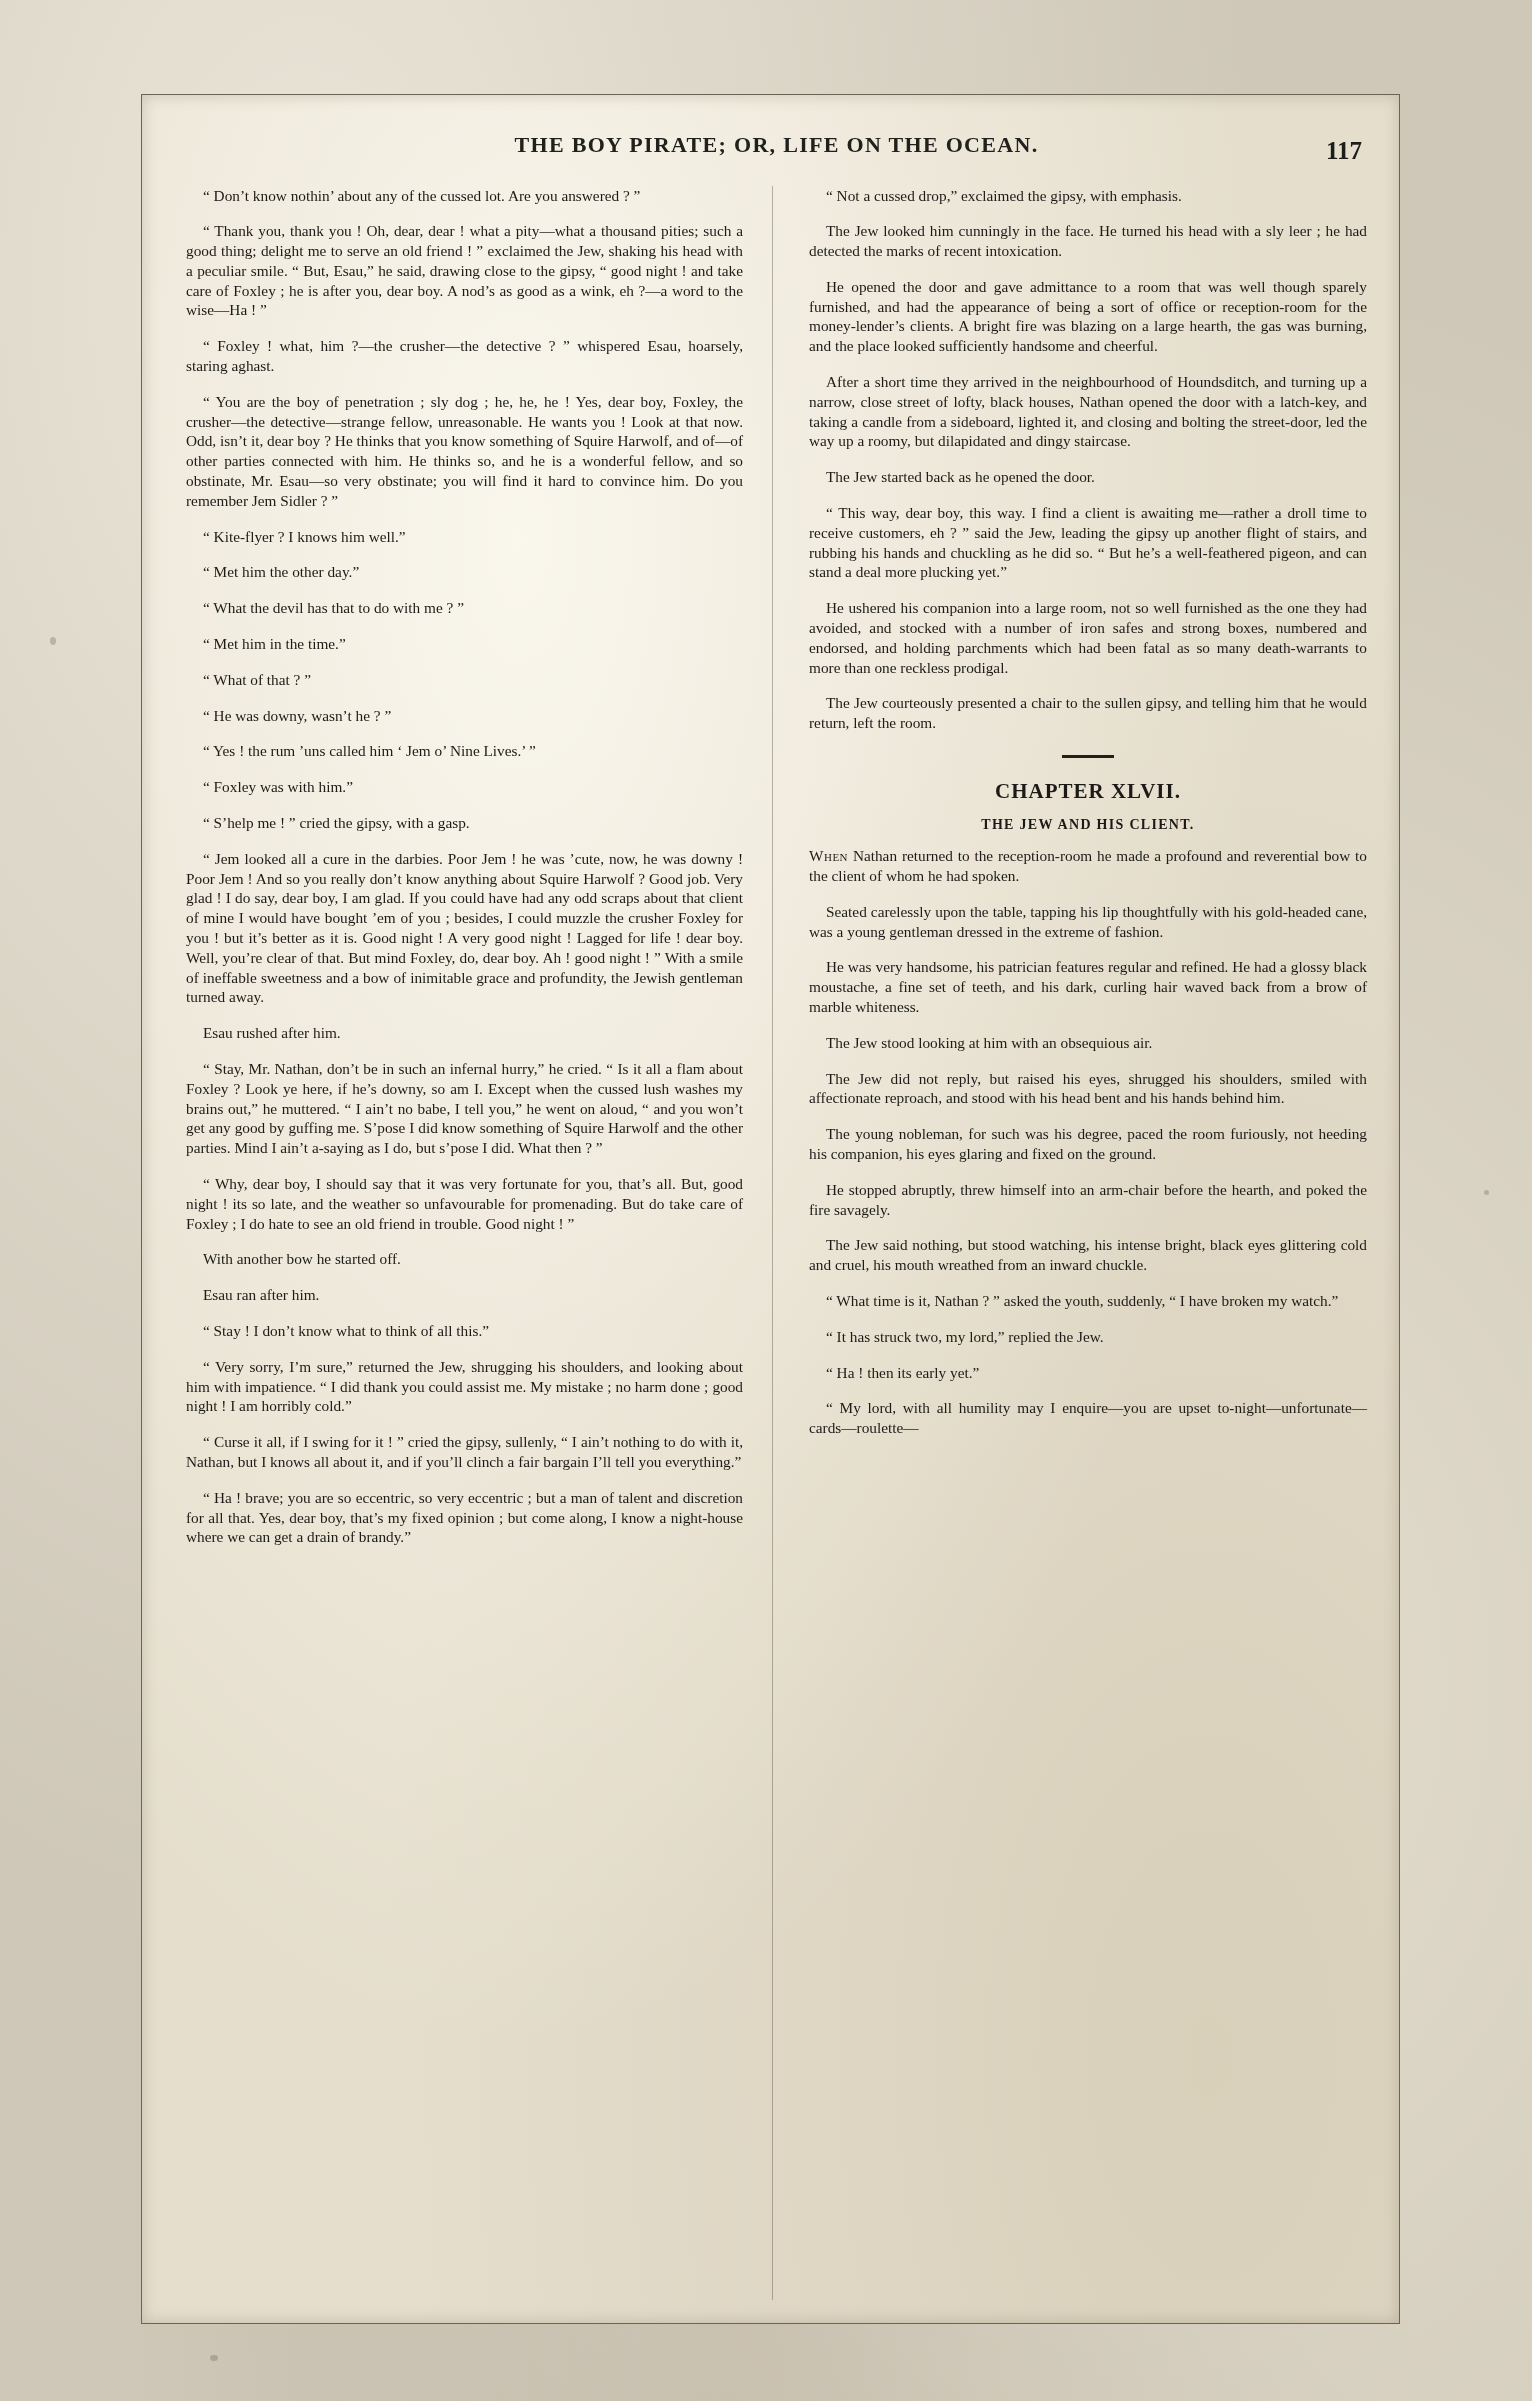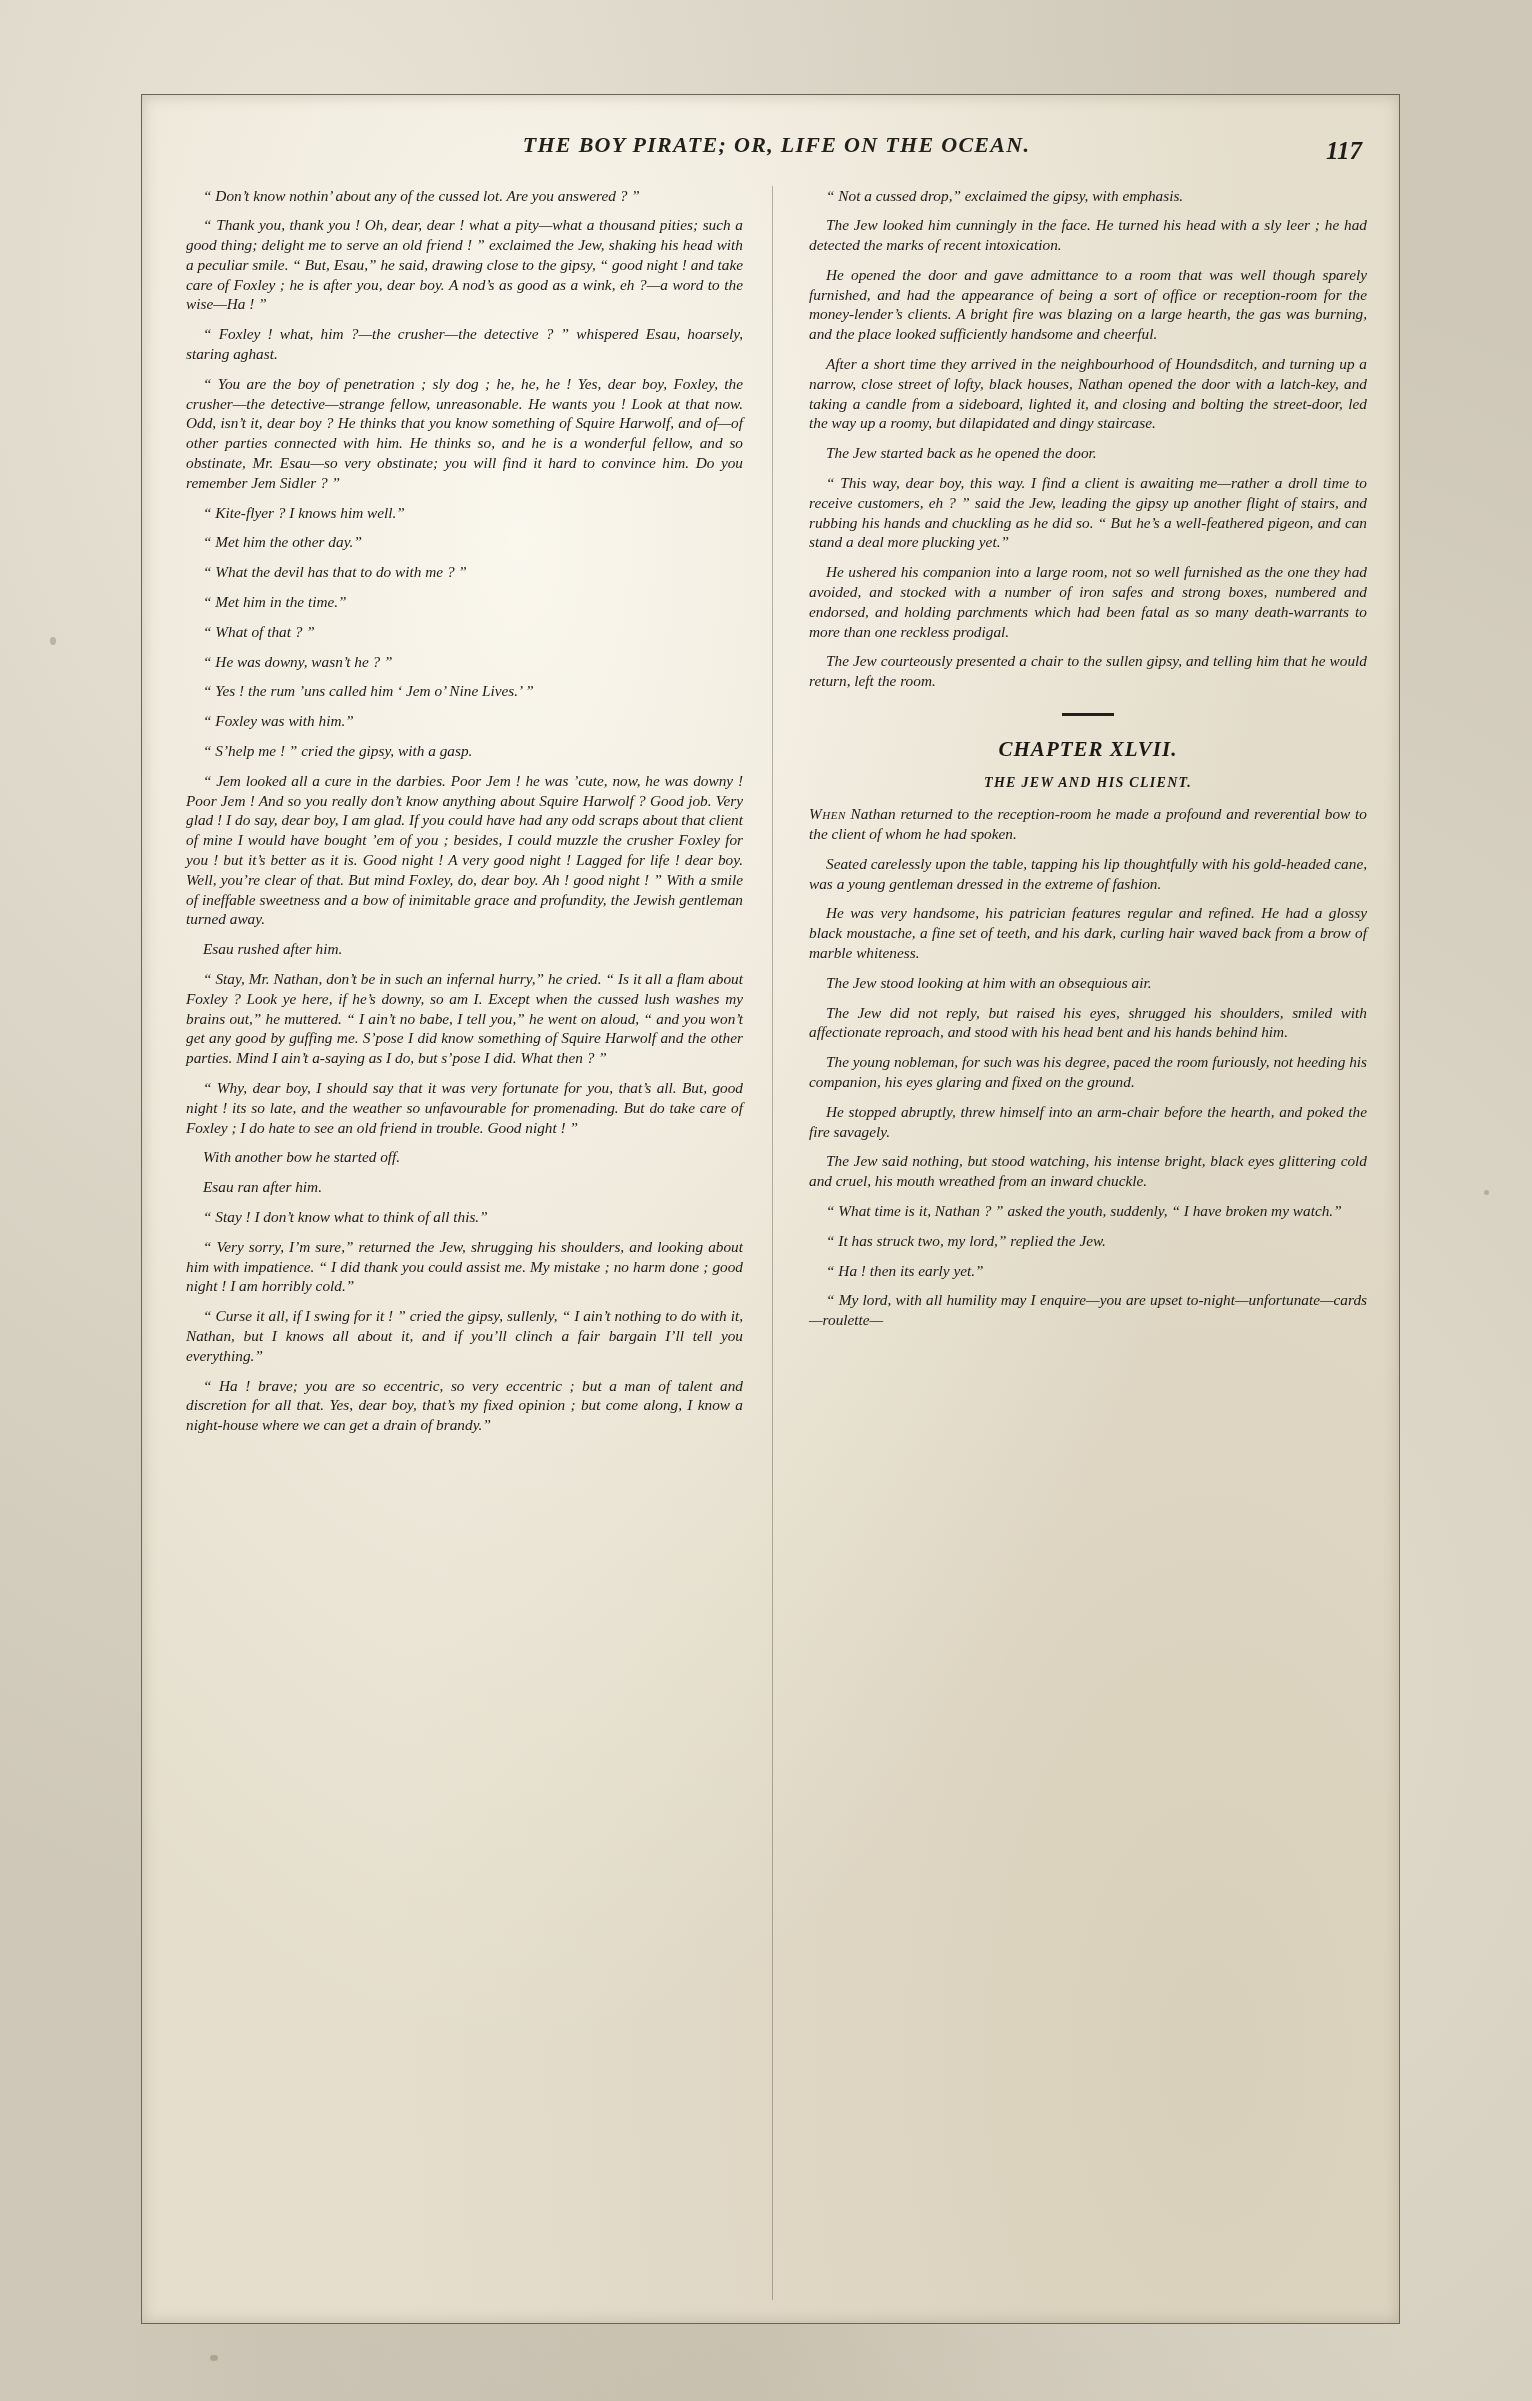--- a/index.html
+++ b/index.html
@@ -36,21 +36,20 @@
       radial-gradient(ellipse at 85% 88%, rgba(180,165,130,0.25), rgba(180,165,130,0) 55%);
     border: 1.7px solid #6d6354;
     box-shadow: 0 0 15px rgba(90,80,60,0.25) inset;
   }
   .inner {
     position: absolute;
     left: 44px;
     top: 28.5px;
     right: 32px;
     bottom: 23.5px;
-    font-style: italic;
   }
   .masthead {
     position: relative;
     height: 55px;
     border-bottom: 0px;
   }
   .masthead-title {
     position: absolute;
     left: 0; right: 0;
     top: 8.4px;
@@ -88,21 +87,21 @@
     text-align: justify;
     hyphens: manual;
   }
   .col.left { padding-right: 28.5px; border-right: 0.8px solid rgba(60,55,45,0.35); }
   .col.right { padding-left: 28.5px; }
   p {
     margin: 0;
     text-indent: 17px;
   }
   p.noindent { text-indent: 0; }
-  .col p + p { margin-top: 10px; }
+  .col p + p { margin-top: 16px; }
   .rule {
     width: 52px;
     height: 2.5px;
     background: #241f18;
     margin: 22px auto 20px auto;
   }
   .chapter-head {
     text-align: center;
     font-size: 21px;
     letter-spacing: 1px;

